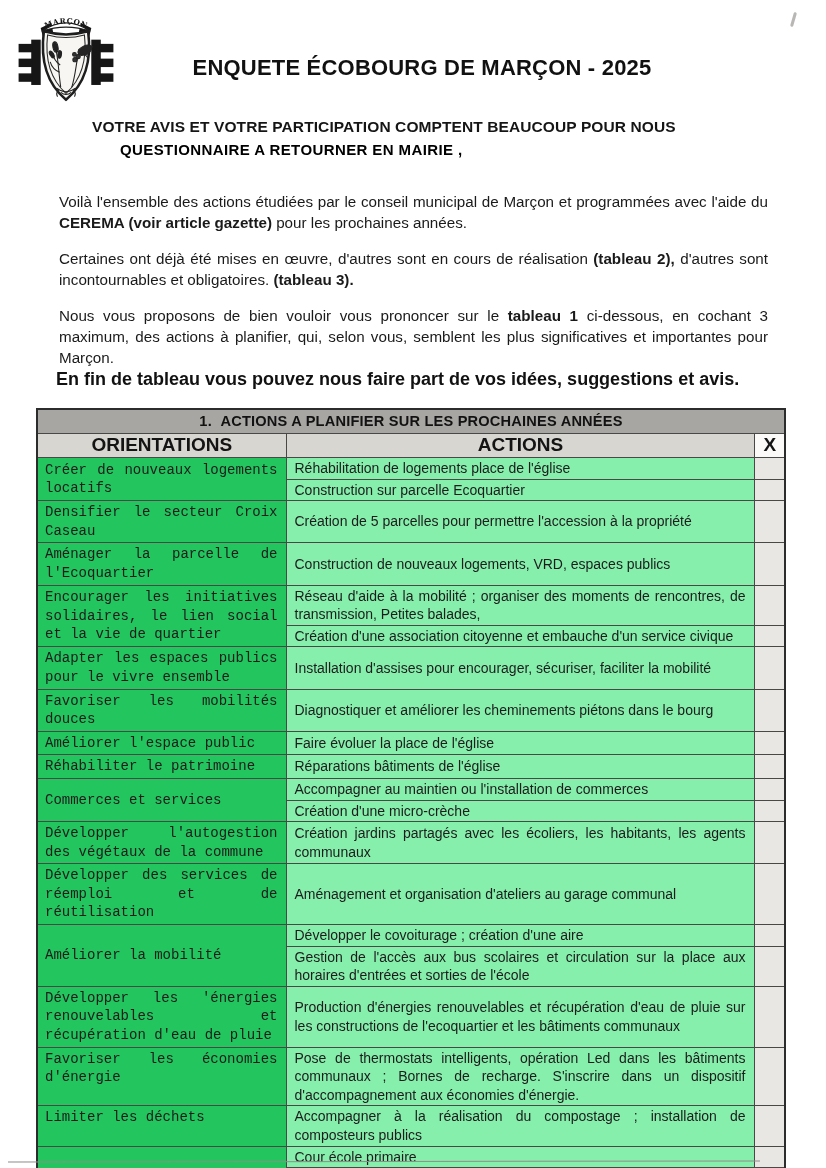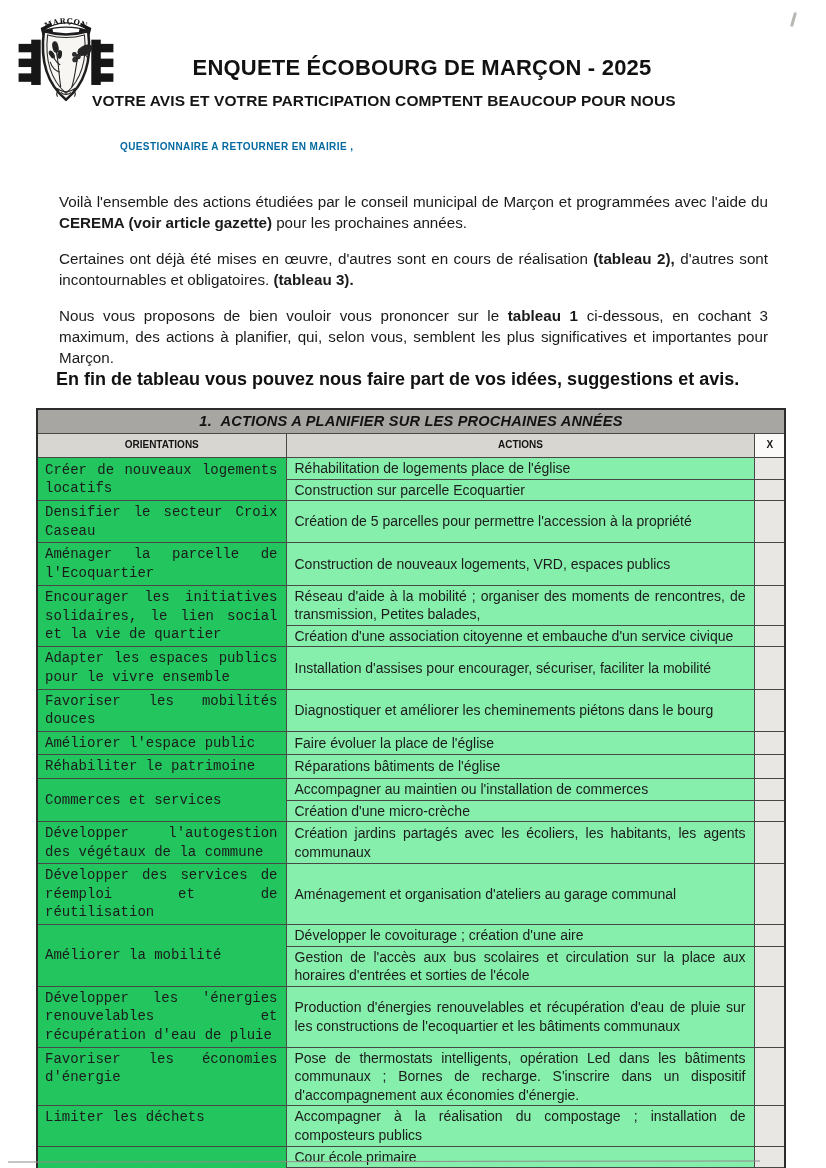--- a/index.html
+++ b/index.html
@@ -15,26 +15,26 @@
     background:#ffffff;overflow:hidden;
   }
   
   .crest{position:absolute;left:13px;top:7px;width:106px;height:118px;}
   .title{
     position:absolute;left:0;right:0;top:40px;
     padding-left:18px;text-align:center;
     font-size:22px;font-weight:bold;letter-spacing:.2px;color:#111;
   }
   .subtitle{
-    position:absolute;left:92px;top:92px;
+    position:absolute;left:92px;top:118px;
     font-size:15.5px;font-weight:bold;color:#151515;letter-spacing:.1px;
   }
   .return-line{
     position:absolute;left:120px;top:141px;
-    font-size:10px;font-weight:bold;color:#0369a1;letter-spacing:.4px;
+    font-size:15px;font-weight:bold;color:#000000;letter-spacing:.4px;
   }
   .scan-mark{
     position:absolute;left:792px;top:12px;width:3px;height:15px;
     background:#b9b7b4;transform:rotate(16deg);border-radius:2px;
   }
   
   .intro{
     position:absolute;left:45px;top:177px;width:737px;
     font-size:15.2px;line-height:21.4px;text-align:justify;color:#1a1a1a;
   }
@@ -50,25 +50,25 @@
     position:absolute;left:36px;top:408px;width:750px;
     border-collapse:collapse;table-layout:fixed;
     font-size:14px;line-height:18.6px;color:#1c1c1c;
     border:2px solid #2c2c2c;
   }
   .tbl th,.tbl td{border:1px solid #484846;}
   .tbl-title{
     background:var(--table-title-bg,#a8a6a2);
     font-size:14.6px;font-weight:bold;text-align:center;
     height:21px;padding:1px 4px;letter-spacing:.2px;
-    border-bottom:1.5px solid #2c2c2c;color:#121212;font-style:italic;
+    border-bottom:1.5px solid #2c2c2c;color:#121212;
   }
   .tbl-head th{
     background:var(--table-header-bg,#d8d6d1);
-    font-size:10px;font-weight:bold;height:21px;padding:1px 4px;color:#141414;
+    font-size:19px;font-weight:bold;height:21px;padding:1px 4px;color:#141414;
   }
   .tbl-head th.xh{background:#fbfaf8;}
   .c-orient{width:249px;}
   .c-check{width:30px;}
   td.orient{
     padding:2px 8px 2px 7px;vertical-align:top;text-align:justify;
     background:#22c55e;
     font-family:Liberation Mono, monospace;
   }
   td.orient.mid{vertical-align:middle;}

